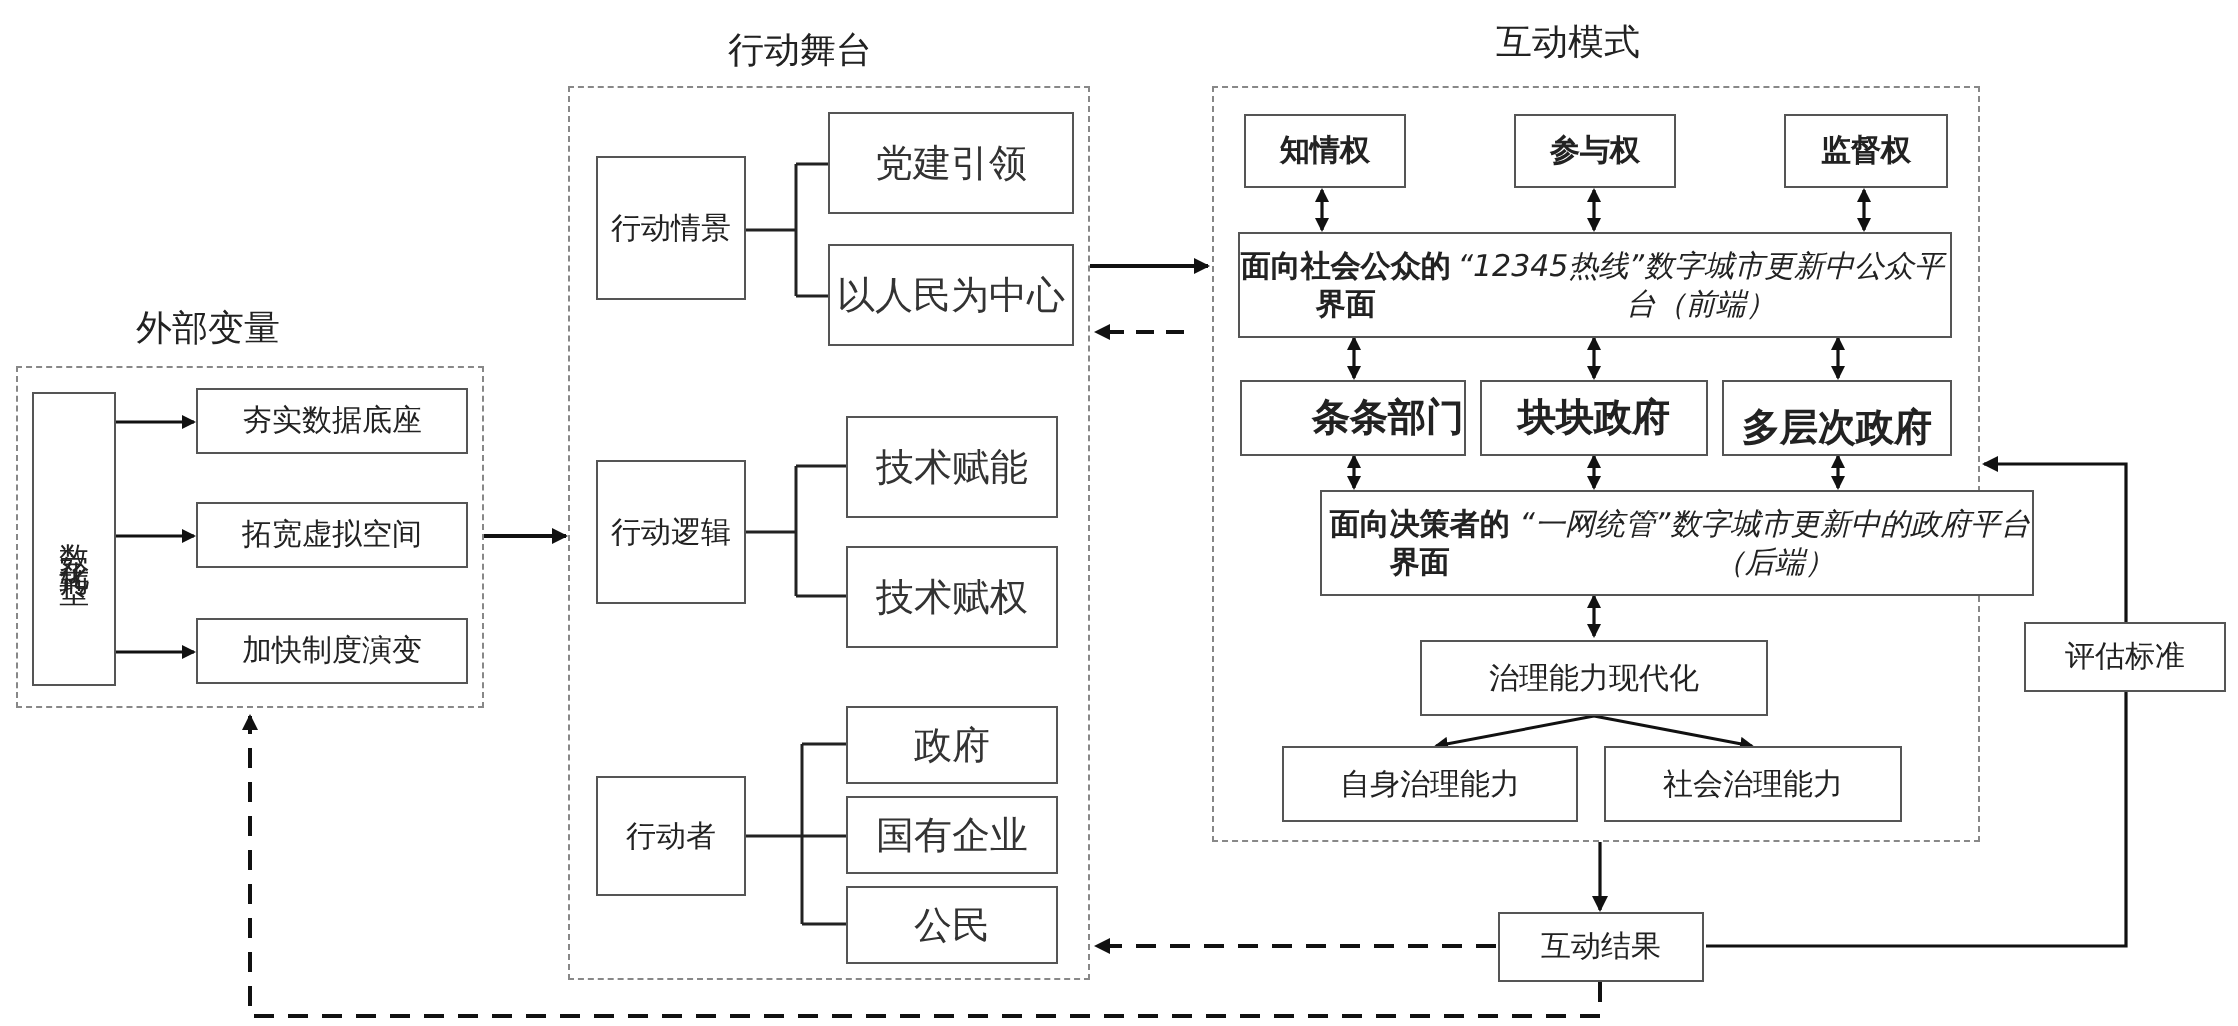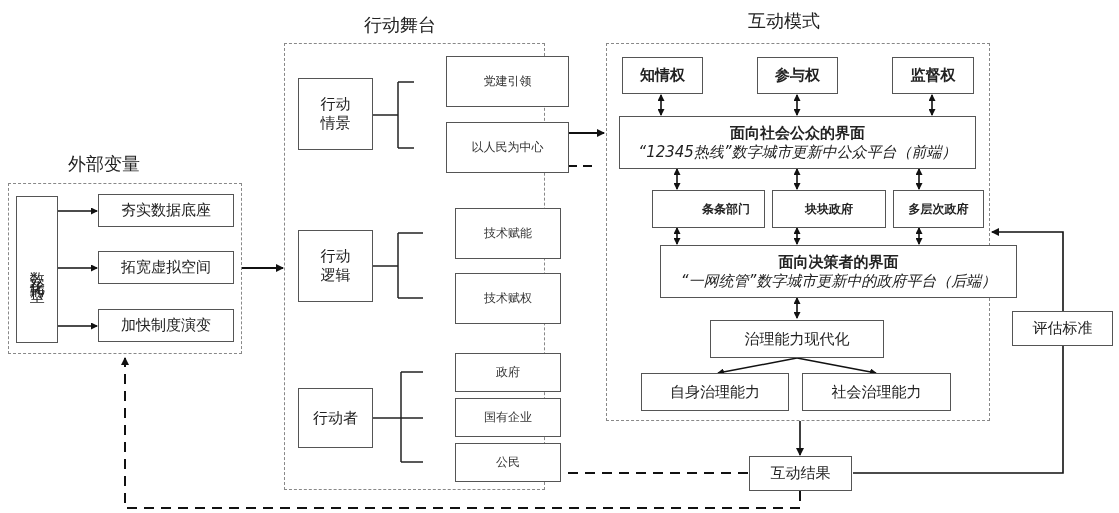--- a/index.html
+++ b/index.html
@@ -3,24 +3,24 @@
 <meta charset="utf-8">
 <style>
   html, body { margin:0; padding:0; background:#ffffff; }
   body { width:1119px; height:513px; position:relative; overflow:hidden;
          font-family:"DejaVu Sans", "Liberation Sans", sans-serif; color:#222; }
   .box { position:absolute; box-sizing:border-box; border:1.5px solid #555; background:#fff;
          display:flex; align-items:center; justify-content:center; text-align:center; color:#222; }
   .dash { position:absolute; box-sizing:border-box; border:1.3px dashed #888; }
   .title { position:absolute; font-size:18px; color:#222; white-space:nowrap; }
   .f18 { font-size:15px; }
-  .f15 { font-size:12px;margin-left:32px; }
+  .f15 { font-size:19px; }
   .bold { font-weight:bold; }
   .vert { flex-direction:column; line-height:1.35; }
-  .two { flex-direction:column; line-height:1.25; }
+  .two { flex-direction:row; line-height:1.25; }
   .sub { font-size:15px; font-weight:normal;font-style:italic; }
   svg.lines { position:absolute; left:0; top:0; }
 </style>
 </head>
 <body>
 
 <div class="title" style="left:68px;top:152px;">外部变量</div>
 <div class="title" style="left:364px;top:13px;">行动舞台</div>
 <div class="title" style="left:748px;top:9px;">互动模式</div>
 
@@ -162,21 +162,21 @@
   <span class="f18 bold">面向社会公众的界面</span>
   <span class="sub">“12345热线”数字城市更新中公众平台（前端）</span>
 </div>
 
 <div class="box f15 bold" style="left:620px;top:190px;width:113px;height:38px;padding-left:35px;">
   <span>条条部门</span>
 </div>
 <div class="box f15 bold" style="left:740px;top:190px;width:114px;height:38px;">
   <span>块块政府</span>
 </div>
-<div class="box f15 bold" style="left:861px;top:190px;width:91px;height:38px;">
+<div class="box f15 bold" style="left:861px;top:190px;width:115px;height:38px;align-items:flex-end;">
   <span>多层次政府</span>
 </div>
 
 <div class="box two" style="left:619px;top:245px;width:357px;height:53px;margin-left:41px;">
   <span class="f18 bold">面向决策者的界面</span>
   <span class="sub">“一网统管”数字城市更新中的政府平台（后端）</span>
 </div>
 
 <div class="box f18" style="left:710px;top:320px;width:174px;height:38px;">
   <span>治理能力现代化</span>

